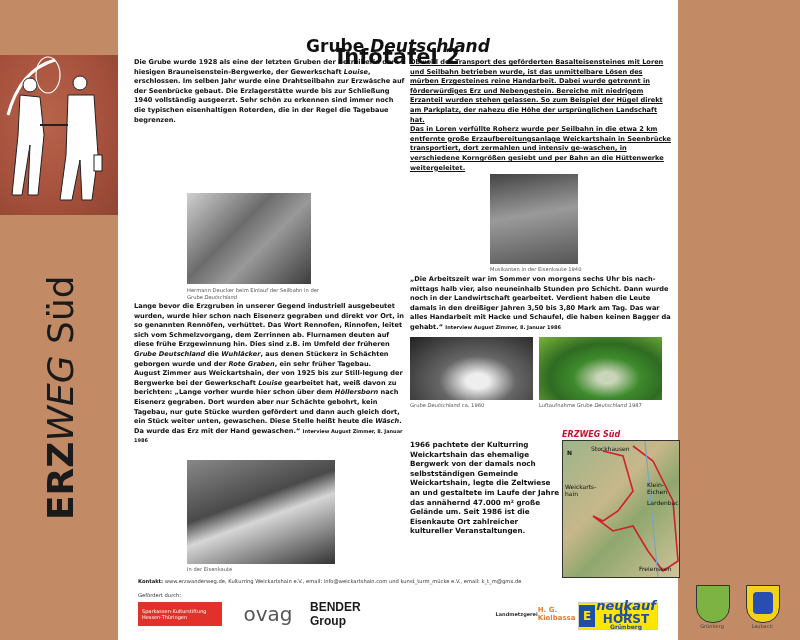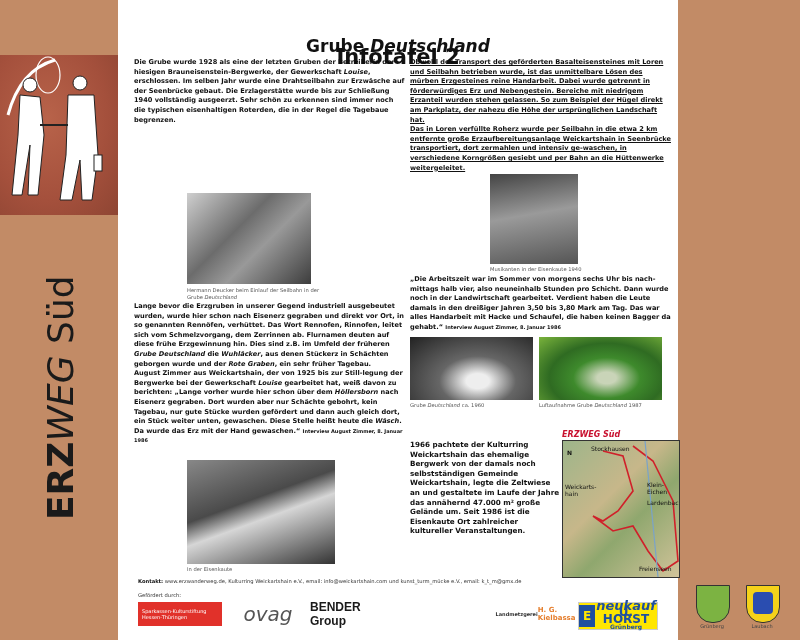--- a/index.html
+++ b/index.html
@@ -20,21 +20,21 @@
   .col{position:absolute;font-weight:bold;font-size:6.6px;line-height:9.6px;}
   .lead{font-size:9.2px;line-height:12px;margin-bottom:3px;}
   .photo{position:absolute;background:#555;overflow:hidden;}
   .caption{position:absolute;font-size:5.2px;color:#555;line-height:6.5px;}
   .small{font-size:5px;font-weight:bold;}
   .footer-contact{position:absolute;left:20px;top:578px;font-size:5.2px;color:#333;}
   .footer-contact b{color:#111;}
   .sponsor-label{position:absolute;left:20px;top:592px;font-size:5.2px;color:#333;}
   .logo{position:absolute;top:602px;height:24px;display:flex;align-items:center;justify-content:center;}
   .logo-sparkasse{left:20px;width:80px;background:#e1312a;color:#fff;font-size:5px;line-height:6px;padding-left:4px;justify-content:flex-start;}
-  .logo-ovag{left:120px;width:60px;font-size:20px;font-style:italic;color:#555;font-family:"DejaVu Sans",sans-serif;}
+  .logo-ovag{left:120px;width:60px;font-size:20px;color:#555;font-family:"DejaVu Sans",sans-serif;}
   .logo-bender{left:192px;width:80px;font-size:12px;font-weight:bold;color:#1a1a1a;font-family:"Liberation Sans",sans-serif;}
   .logo-volksbank{left:282px;width:90px;color:#1c5aa6;font-weight:bold;font-size:8px;line-height:9px;}
   .logo-kielbassa{left:385px;width:65px;font-size:5px;color:#333;}
   .logo-edeka{left:460px;width:78px;height:26px;background:#ffe600;border:1px solid #ccc;}
   .coats{position:absolute;right:0;top:585px;width:122px;height:55px;}
   .coat{position:absolute;top:0;width:32px;height:36px;border-radius:0 0 16px 16px;}
   .coat-label{position:absolute;top:38px;font-size:5px;color:#444;width:40px;text-align:center;}
 </style>
 </head>
 <body>

